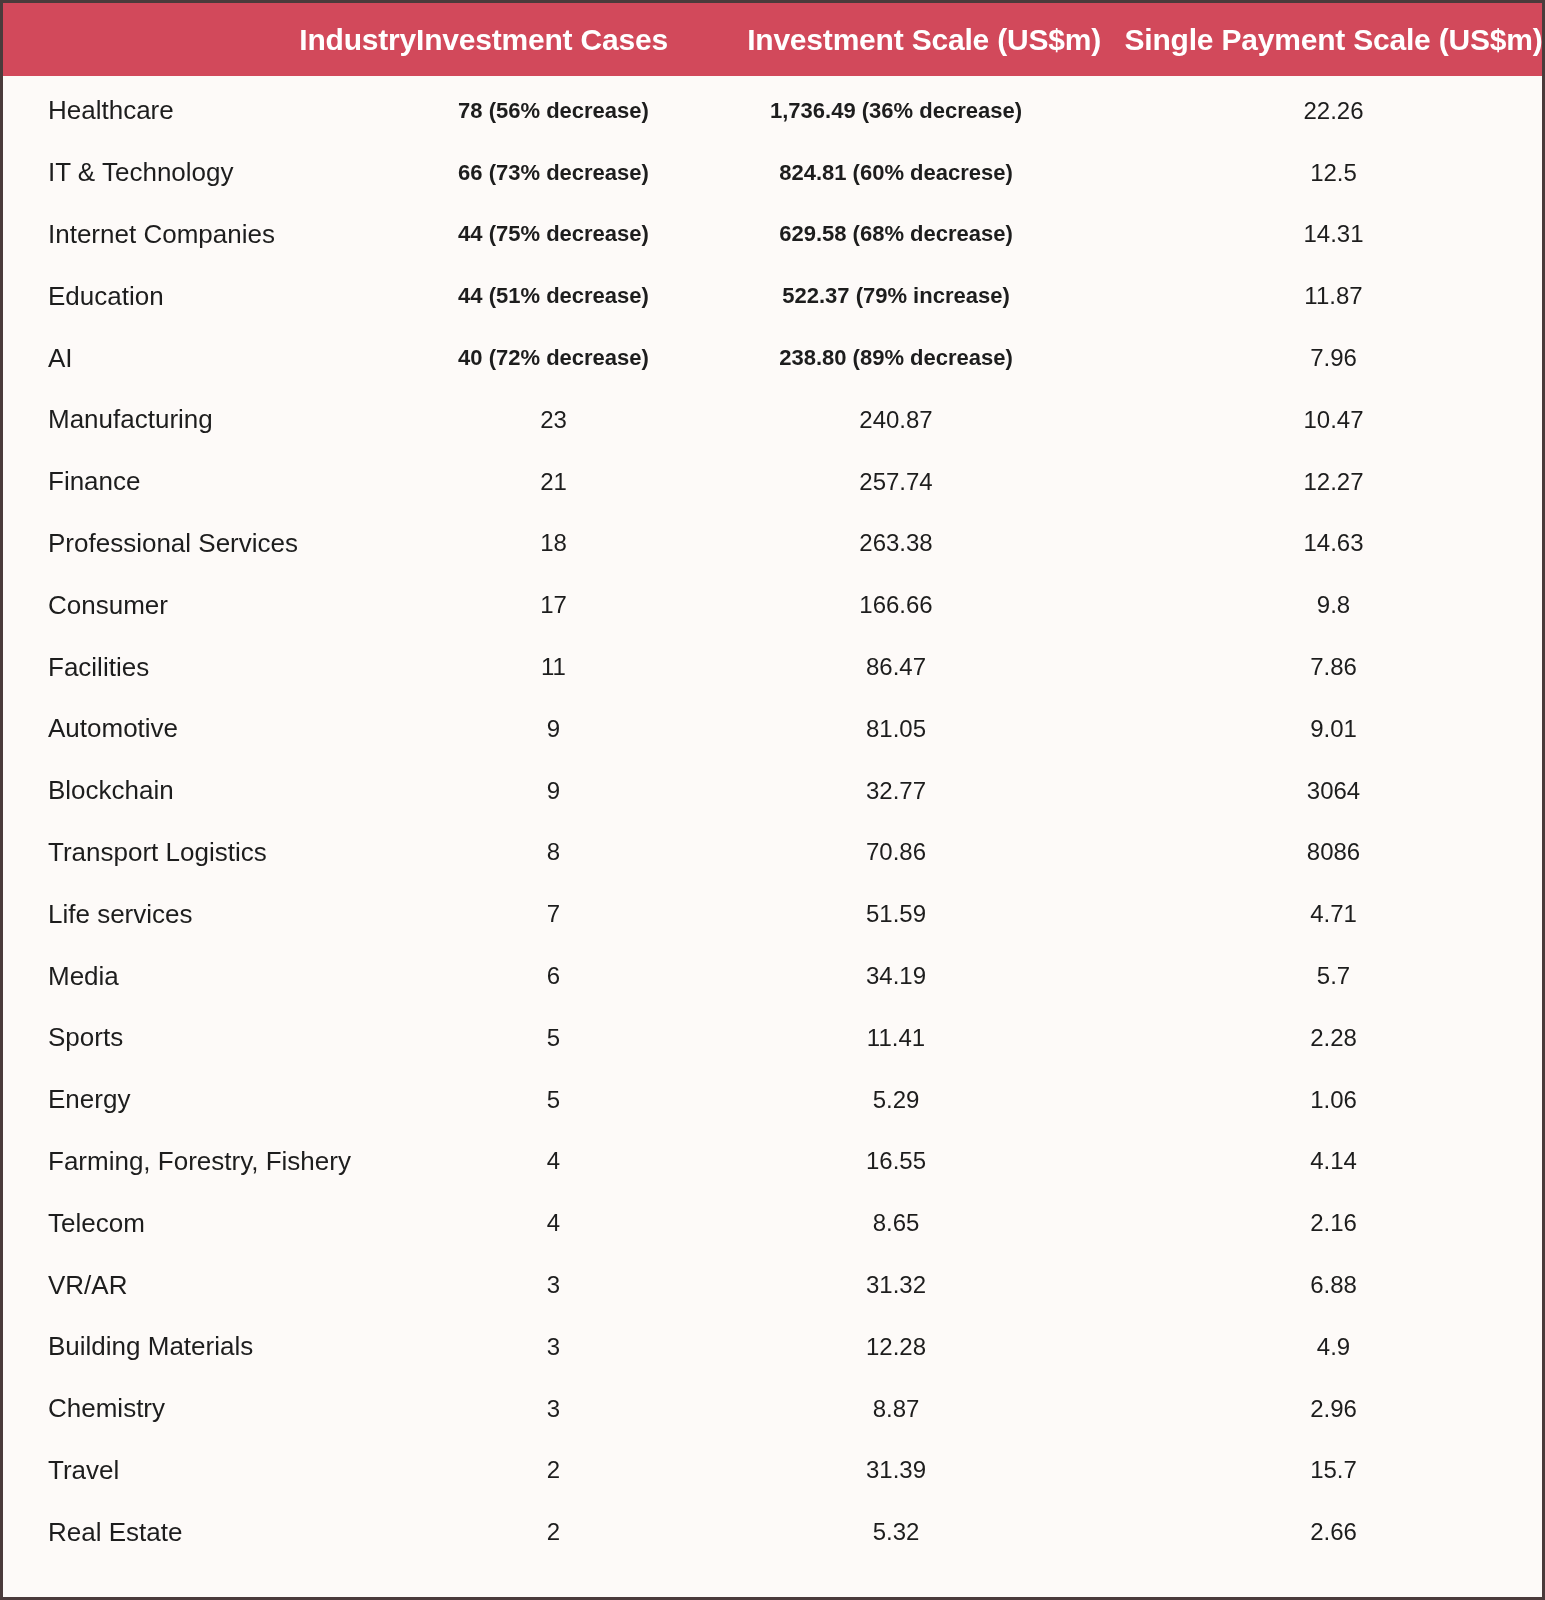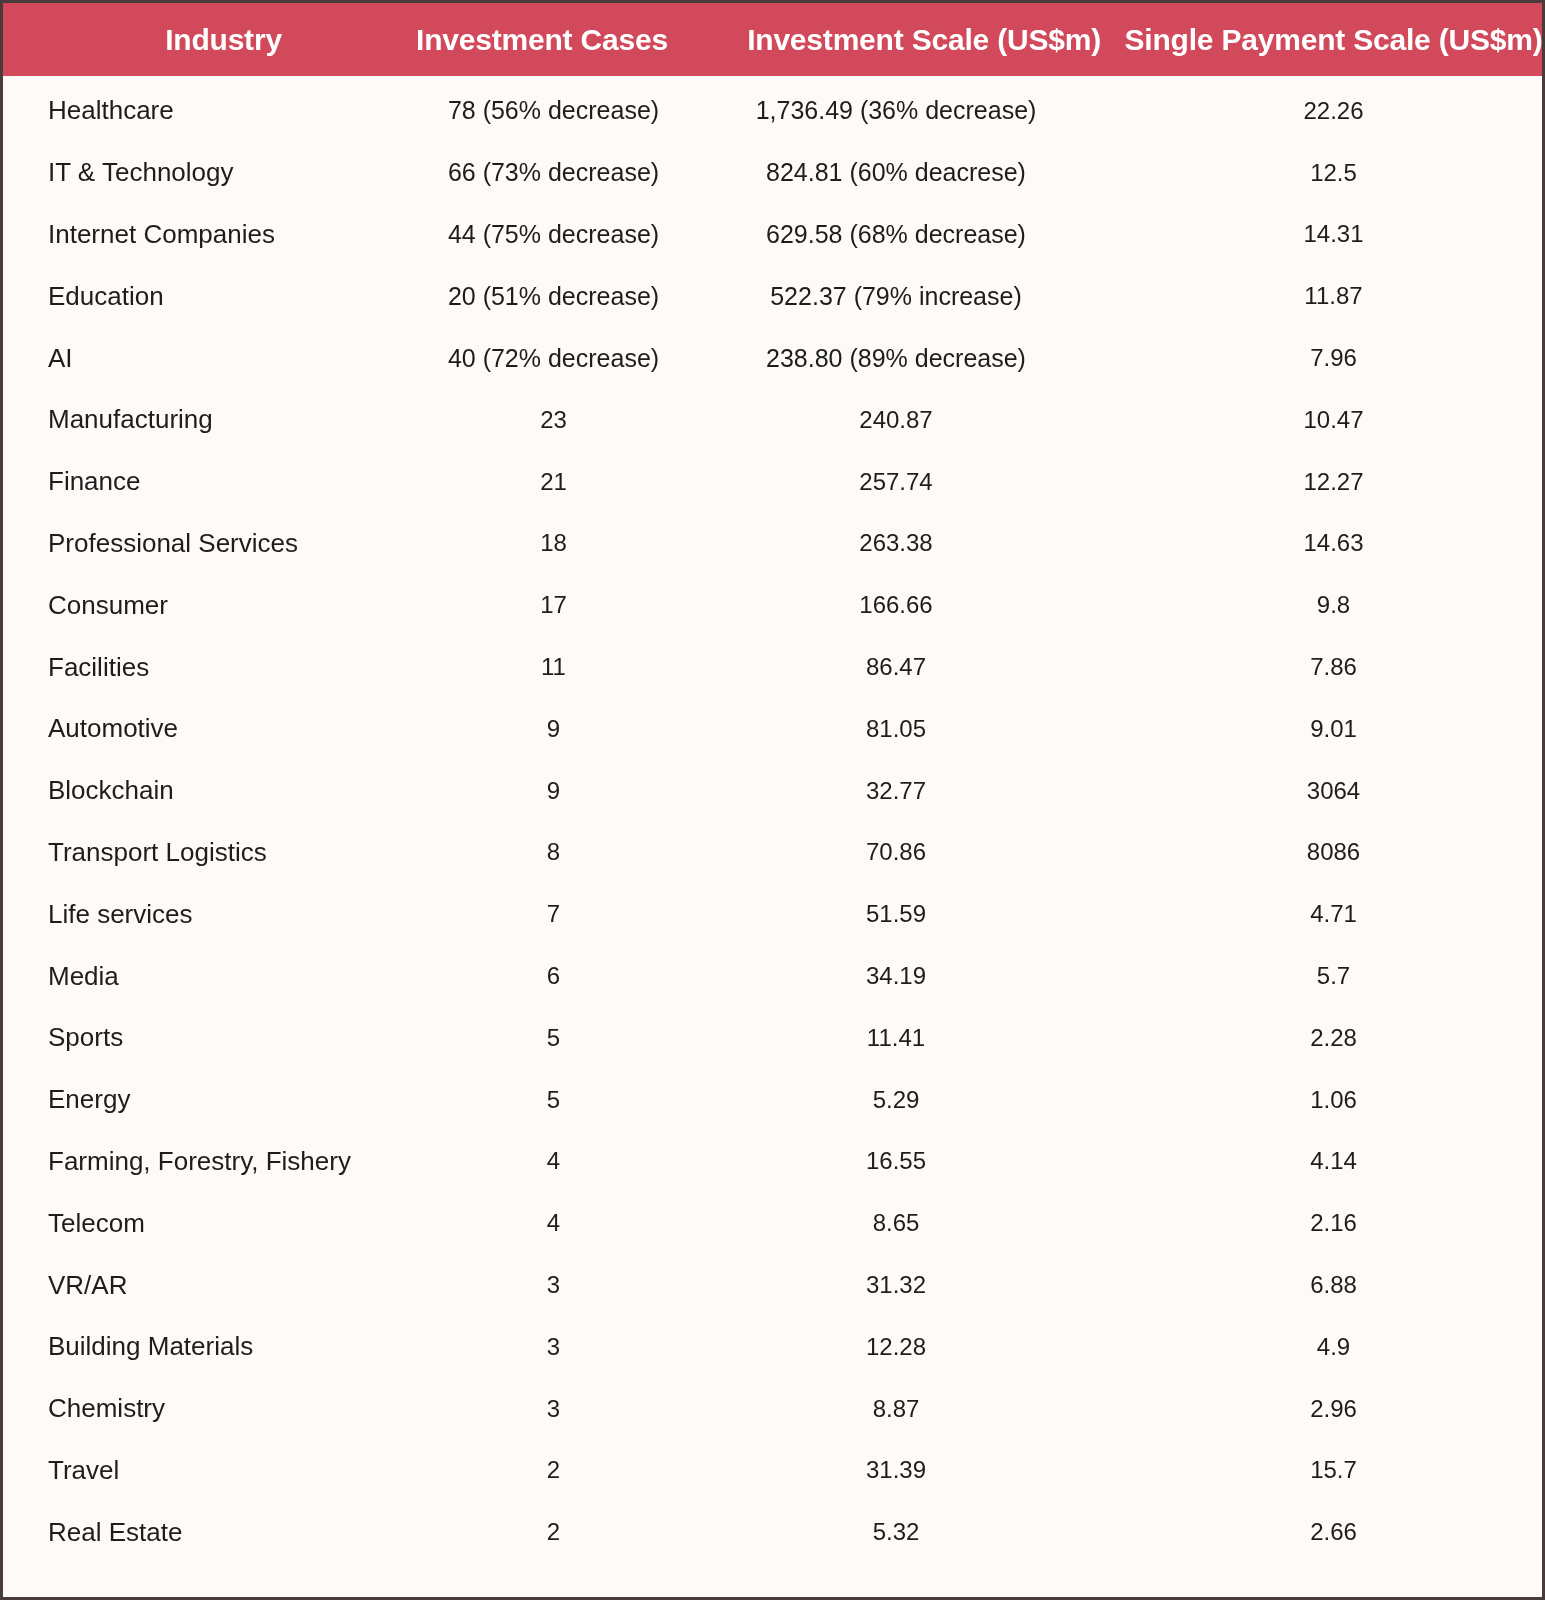--- a/index.html
+++ b/index.html
@@ -41,21 +41,21 @@
     font-size: 30px;
     letter-spacing: -0.2px;
     padding: 0;
     height: 73px;
     vertical-align: middle;
     white-space: nowrap;
     border: 0;
   }
   th.col-industry {
     width: 385px;
-    text-align: center;
+    text-align: right;
     padding-left: 28px;
   }
   th.col-cases {
     width: 275px;
     text-align: left;
   }
   th.col-scale {
     width: 410px;
     text-align: right;
   }
@@ -83,21 +83,22 @@
     margin-top: 7px;
   }
   td.cell-cases,
   td.cell-scale,
   td.cell-single {
     text-align: center;
     font-size: 24px;
   }
   td.cell-cases.has-note,
   td.cell-scale.has-note {
-    font-size: 25px;
+    font-size: 22px;
+    font-weight: bold;
   }
 
   tbody tr:first-child td {
     padding-top: 4px;
   }
 </style>
 </head>
 <body>
 
 <div class="table-frame">
@@ -124,21 +125,21 @@
           <td class="cell-single">12.5</td>
         </tr>
         <tr>
           <td class="cell-industry">Internet Companies</td>
           <td class="cell-cases has-note">44 (75% decrease)</td>
           <td class="cell-scale has-note">629.58 (68% decrease)</td>
           <td class="cell-single">14.31</td>
         </tr>
         <tr>
           <td class="cell-industry">Education</td>
-          <td class="cell-cases has-note">20 (51% decrease)</td>
+          <td class="cell-cases has-note">44 (51% decrease)</td>
           <td class="cell-scale has-note">522.37 (79% increase)</td>
           <td class="cell-single">11.87</td>
         </tr>
         <tr>
           <td class="cell-industry">AI</td>
           <td class="cell-cases has-note">40 (72% decrease)</td>
           <td class="cell-scale has-note">238.80 (89% decrease)</td>
           <td class="cell-single">7.96</td>
         </tr>
         <tr>

